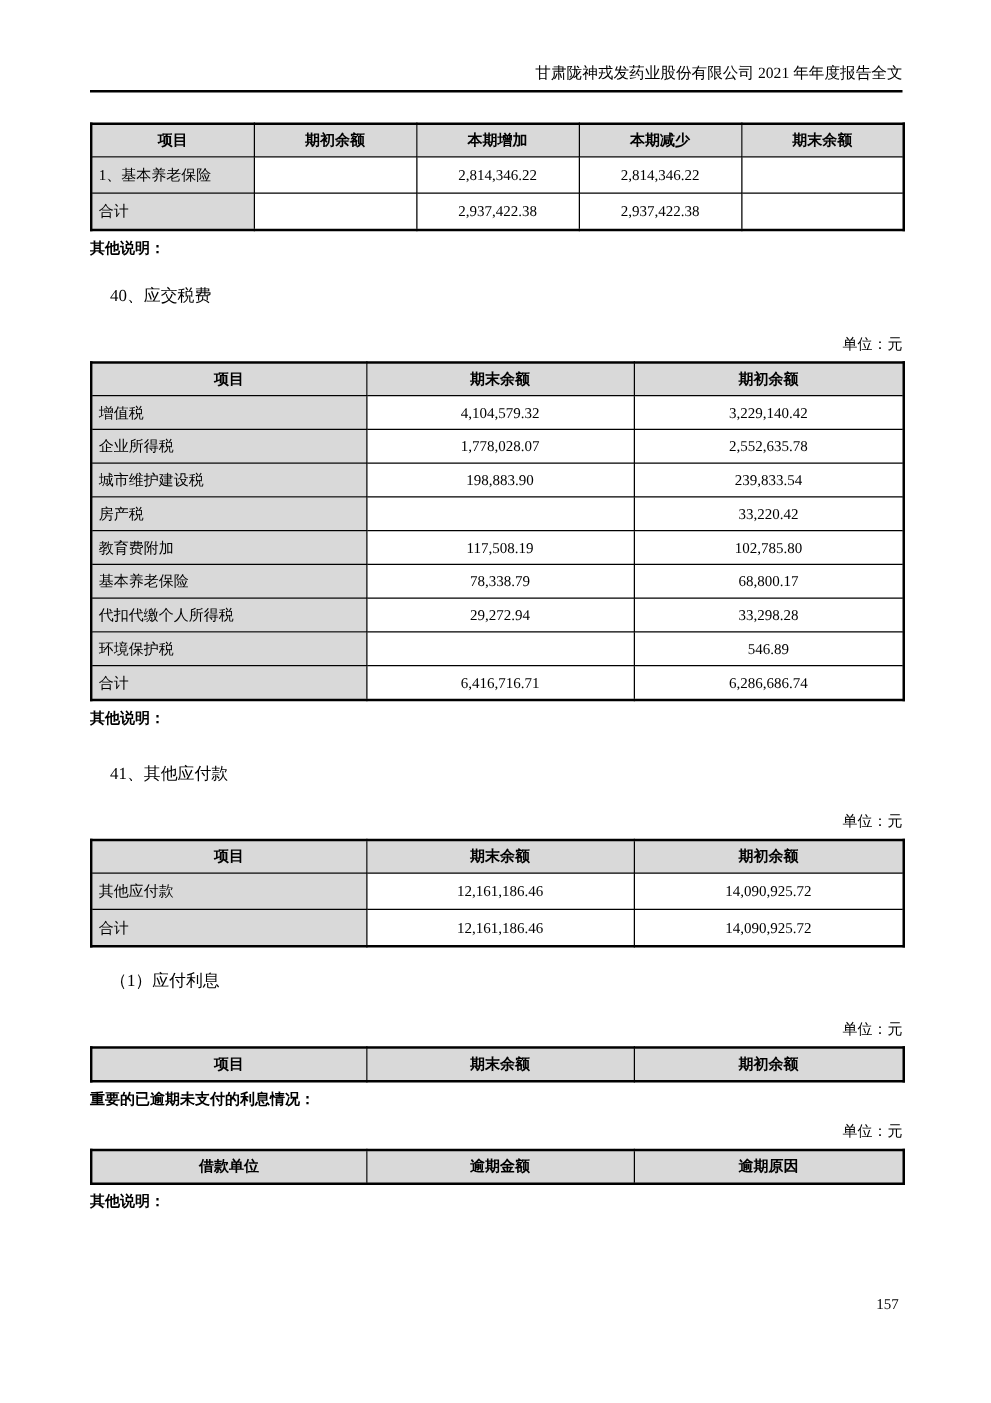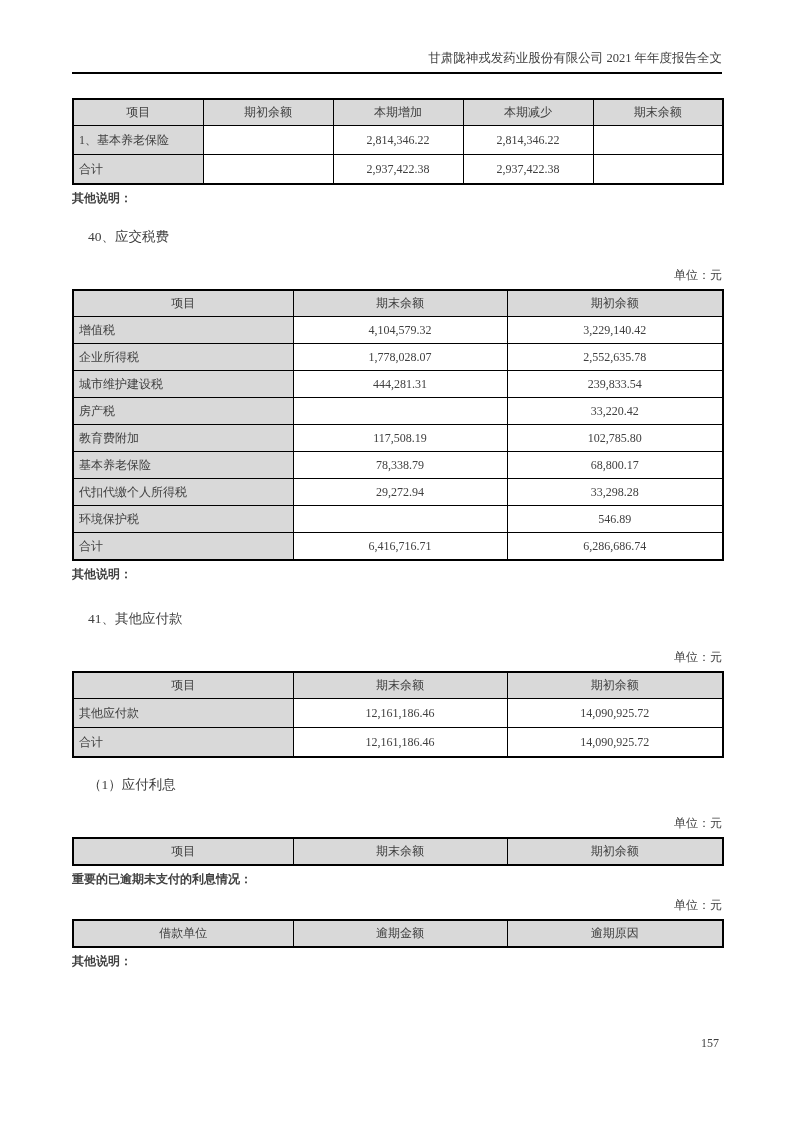--- a/index.html
+++ b/index.html
@@ -3,21 +3,21 @@
 <meta charset="utf-8">
 <style>
   html,body { margin:0; padding:0; background:#ffffff; }
   .page {
     position: relative;
     width: 793px;
     height: 1122px;
     background: #ffffff;
     overflow: hidden;
     font-family: "Liberation Serif", "DejaVu Serif", serif;
-    color: #404040;
+    color: #000000;
   }
   .content {
     position: absolute;
     left: 72px;
     top: 0;
     width: 650px;
   }
   .doc-header {
     padding-top: 50px;
     padding-bottom: 5px;
@@ -57,21 +57,21 @@
   }
   th, td {
     border: 1px solid #000000;
     padding: 0 5px;
     height: 28px;
     overflow: hidden;
     white-space: nowrap;
   }
   th {
     background: #d9d9d9;
-    font-weight: normal;
+    font-weight: bold;
     text-align: center;
     height: 25px;
   }
   td.item-cell {
     background: #d9d9d9;
     text-align: left;
   }
   td.value-cell { text-align: center; }
   .tight-rows td { height: 26px; }
   .page-number {
@@ -144,21 +144,21 @@
         <td class="value-cell">4,104,579.32</td>
         <td class="value-cell">3,229,140.42</td>
       </tr>
       <tr>
         <td class="item-cell">企业所得税</td>
         <td class="value-cell">1,778,028.07</td>
         <td class="value-cell">2,552,635.78</td>
       </tr>
       <tr>
         <td class="item-cell">城市维护建设税</td>
-        <td class="value-cell">444,281.31</td>
+        <td class="value-cell">198,883.90</td>
         <td class="value-cell">239,833.54</td>
       </tr>
       <tr>
         <td class="item-cell">房产税</td>
         <td class="value-cell"></td>
         <td class="value-cell">33,220.42</td>
       </tr>
       <tr>
         <td class="item-cell">教育费附加</td>
         <td class="value-cell">117,508.19</td>

